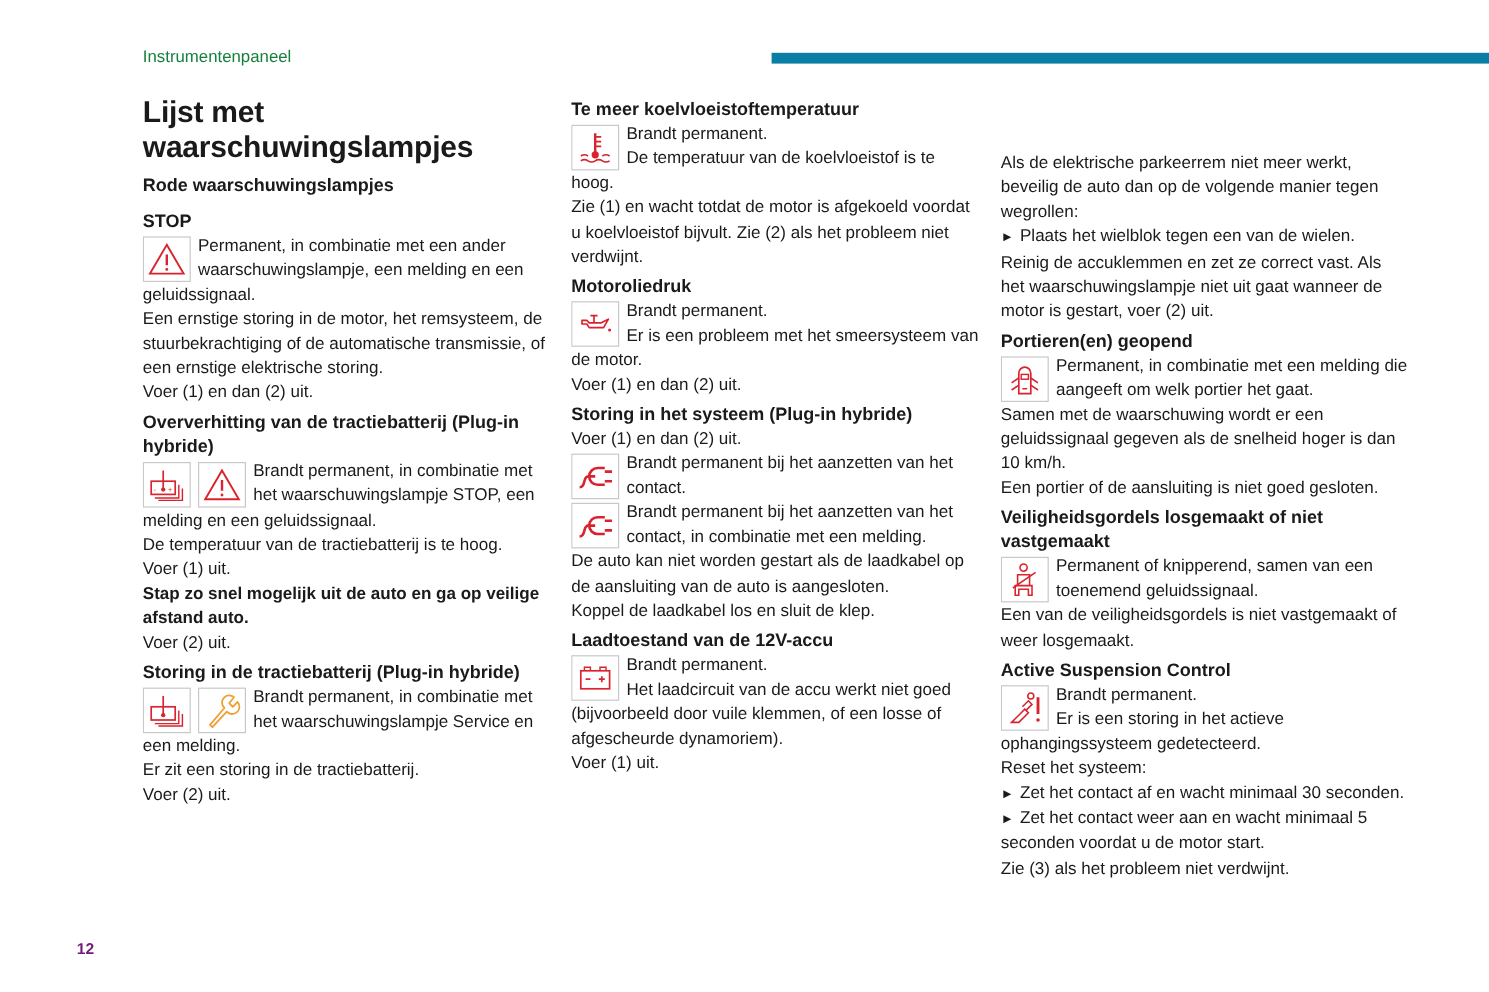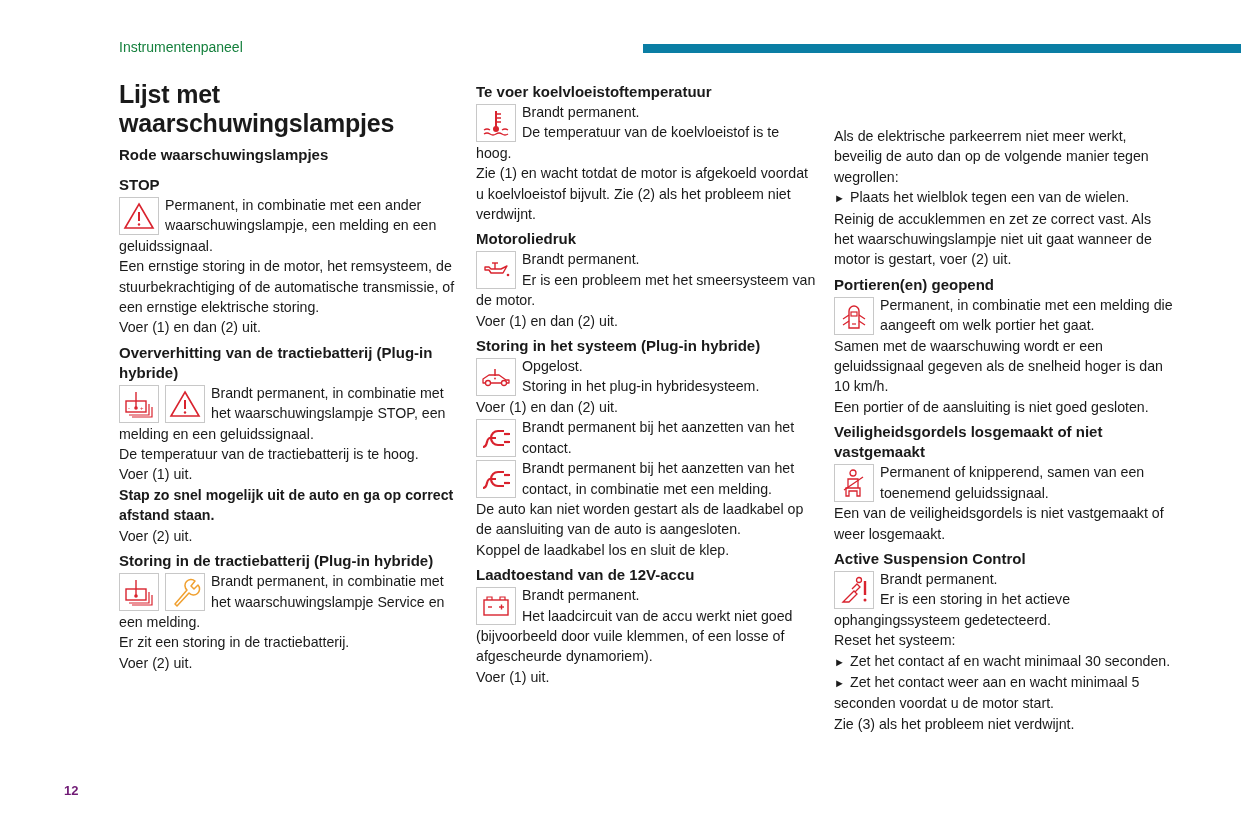--- a/index.html
+++ b/index.html
@@ -66,21 +66,21 @@
         <svg viewBox="0 0 32 30">
             <path d="M16 3 L30 27 L2 27 Z" fill="none" stroke="#d9232e" stroke-width="1.6"></path>
             <line x1="16" y1="11" x2="16" y2="20" stroke="#d9232e" stroke-width="2"></line>
             <circle cx="16" cy="23.5" r="1.2" fill="#d9232e"></circle>
           </svg>
       </span>
       <p>Brandt permanent, in combinatie met het waarschuwingslampje STOP, een melding en een geluidssignaal.</p>
     </div>
     <p>De temperatuur van de tractiebatterij is te hoog.</p>
     <p>Voer (1) uit.</p>
-    <p class="bold">Stap zo snel mogelijk uit de auto en ga op correct afstand staan.</p>
+    <p class="bold">Stap zo snel mogelijk uit de auto en ga op veilige afstand auto.</p>
     <p>Voer (2) uit.</p>
   </div>
 
   <div>
     <h3>Storing in de tractiebatterij (Plug-in hybride)</h3>
     <div class="icon-row">
       <span class="ico">
         <svg viewBox="0 0 32 30">
             <rect x="3" y="12" width="20" height="11" fill="none" stroke="#d9232e" stroke-width="1.4"></rect>
             <path d="M6 26 H26 V15 M9 28 H29 V18" fill="none" stroke="#d9232e" stroke-width="1.2"></path>
@@ -95,21 +95,21 @@
       </span>
       <p>Brandt permanent, in combinatie met het waarschuwingslampje Service en een melding.</p>
     </div>
     <p>Er zit een storing in de tractiebatterij.</p>
     <p>Voer (2) uit.</p>
   </div>
 </div>
 
 <div class="col col2">
   <div>
-    <h3 style="margin-top:0">Te voer koelvloeistoftemperatuur</h3>
+    <h3 style="margin-top:0">Te meer koelvloeistoftemperatuur</h3>
     <div class="icon-row">
       <span class="ico">
         <svg viewBox="0 0 32 30">
             <line x1="16" y1="3" x2="16" y2="19" stroke="#d9232e" stroke-width="2"></line>
             <line x1="16" y1="6" x2="21" y2="6" stroke="#d9232e" stroke-width="1.5"></line>
             <line x1="16" y1="10" x2="21" y2="10" stroke="#d9232e" stroke-width="1.5"></line>
             <line x1="16" y1="14" x2="21" y2="14" stroke="#d9232e" stroke-width="1.5"></line>
             <circle cx="16" cy="21" r="3" fill="#d9232e"></circle>
             <path d="M4 22 q3 -2 6 0 M22 22 q3 -2 6 0 M4 26 q3 -2 6 0 t6 0 t6 0 t6 0" fill="none" stroke="#d9232e" stroke-width="1.3"></path>
           </svg>
@@ -132,33 +132,20 @@
           </svg>
       </span>
       <p>Brandt permanent.</p>
       <p>Er is een probleem met het smeersysteem van de motor.</p>
     </div>
     <p>Voer (1) en dan (2) uit.</p>
   </div>
 
   <div>
     <h3>Storing in het systeem (Plug-in hybride)</h3>
-    <div class="icon-row">
-      <span class="ico">
-        <svg viewBox="0 0 32 30">
-            <path d="M3 21 v-4 l6 -4 h10 l7 5 h3 v3 z" fill="none" stroke="#d9232e" stroke-width="1.3" stroke-linejoin="round"></path>
-            <circle cx="8" cy="21" r="2.5" fill="#fff" stroke="#d9232e" stroke-width="1.3"></circle>
-            <circle cx="24" cy="21" r="2.5" fill="#fff" stroke="#d9232e" stroke-width="1.3"></circle>
-            <line x1="15" y1="7" x2="15" y2="14" stroke="#d9232e" stroke-width="1.5"></line>
-            <circle cx="15" cy="16.5" r="0.9" fill="#d9232e"></circle>
-          </svg>
-      </span>
-      <p>Opgelost.</p>
-      <p>Storing in het plug-in hybridesysteem.</p>
-    </div>
     <p>Voer (1) en dan (2) uit.</p>
   </div>
 
   <div>
     <div class="icon-row">
       <span class="ico">
         <svg viewBox="0 0 32 30">
             <path d="M3 24 q3 0 4 -5 q1 -5 5 -4 h4" fill="none" stroke="#d9232e" stroke-width="2.2"></path>
             <path d="M24 8 h-6 a7 7 0 0 0 0 14 h6" fill="none" stroke="#d9232e" stroke-width="2.2"></path>
             <line x1="24" y1="11" x2="30" y2="11" stroke="#d9232e" stroke-width="2.2"></line>

